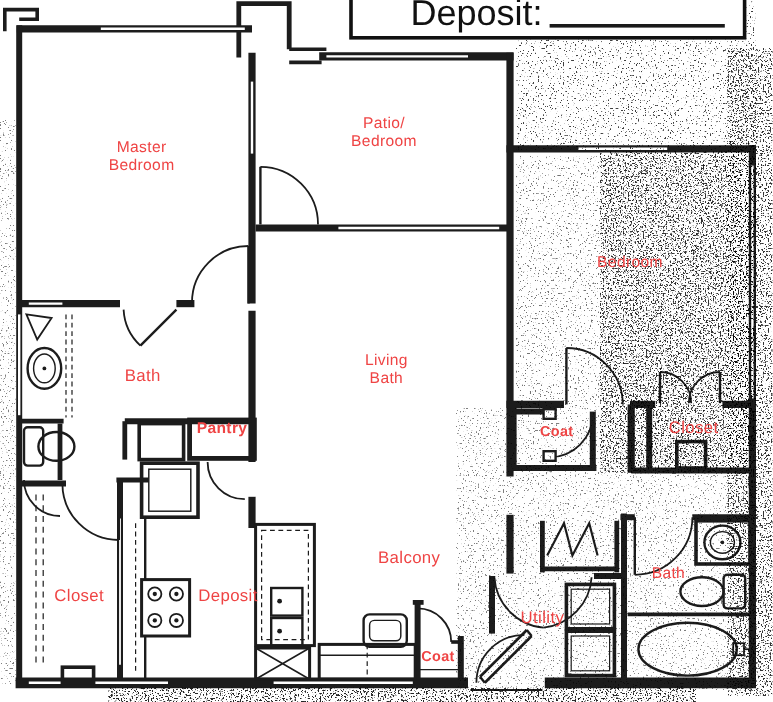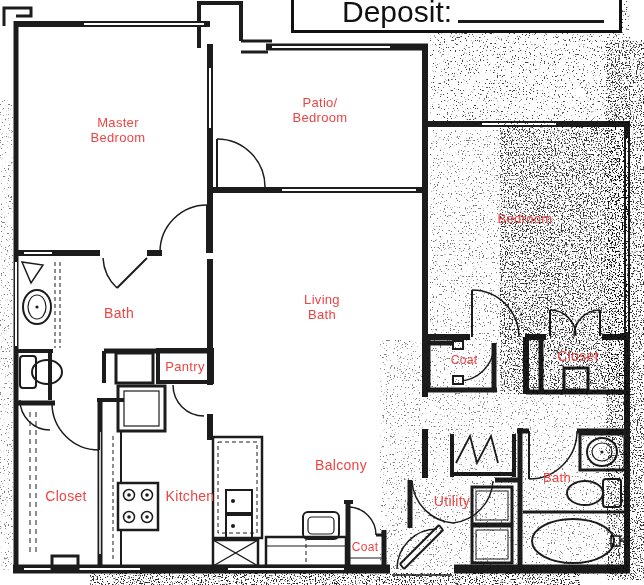--- a/index.html
+++ b/index.html
@@ -1,20 +1,20 @@
 <!DOCTYPE html>
 <html><head>
 <meta charset="utf-8">
 <style>
   html,body{margin:0;padding:0;background:#fff;}
   #plan{position:relative;width:644px;height:585px;background:#fff;overflow:hidden;
         font-family:"Liberation Sans",sans-serif;}
   .room-label{position:absolute;transform:translate(-50%,-50%);text-align:center;
         font-size:13px;line-height:15px;color:#ef4444;white-space:nowrap;letter-spacing:.3px;}
-  .small-label{font-size:12px;}
+  .small-label{font-size:12px;font-weight:bold;}
   .big-label{font-size:14px;}
   svg{position:absolute;left:0;top:0;}
   .deposit-box{position:absolute;left:291px;top:-13px;width:331px;height:46px;
         border:3px solid #111;background:#fff;display:flex;align-items:flex-end;
         padding:0 6px 3px 48px;box-sizing:border-box;}
   .deposit-label{font-size:30px;line-height:1;color:#111;}
   .dep-line{display:inline-block;width:146px;border-bottom:3px solid #1a1a1a;
         height:8px;margin:0 0 4px 6px;}
 </style>
 </head>
@@ -306,26 +306,26 @@
   <div class="room-label" style="left:320px;top:110px;">
     <span>Patio/</span><br>
     <span>Bedroom</span>
   </div>
   <div class="room-label" style="left:322px;top:307px;">
     <span>Living</span><br>
     <span>Bath</span>
   </div>
   <div class="room-label" style="left:525px;top:218px;">Bedroom</div>
   <div class="room-label big-label" style="left:119px;top:313px;">Bath</div>
-  <div class="room-label" style="left:185px;top:366px;">Pantry</div>
+  <div class="room-label" style="left:185px;top:356px;font-weight:bold;">Pantry</div>
   <div class="room-label big-label" style="left:66px;top:496px;">Closet</div>
-  <div class="room-label big-label" style="left:190px;top:496px;">Kitchen</div>
+  <div class="room-label big-label" style="left:190px;top:496px;">Deposit</div>
   <div class="room-label big-label" style="left:341px;top:465px;">Balcony</div>
   <div class="room-label small-label" style="left:365px;top:547px;">Coat</div>
-  <div class="room-label big-label" style="left:452px;top:501px;">Utility</div>
+  <div class="room-label big-label" style="left:452px;top:515px;">Utility</div>
   <div class="room-label" style="left:557px;top:477px;">Bath</div>
   <div class="room-label small-label" style="left:464px;top:360px;">Coat</div>
   <div class="room-label big-label" style="left:578px;top:356px;">Closet</div>
 
   <div class="deposit-box">
     <span class="deposit-label">Deposit:</span>
     <span class="dep-line"></span>
   </div>
 
 </div>

